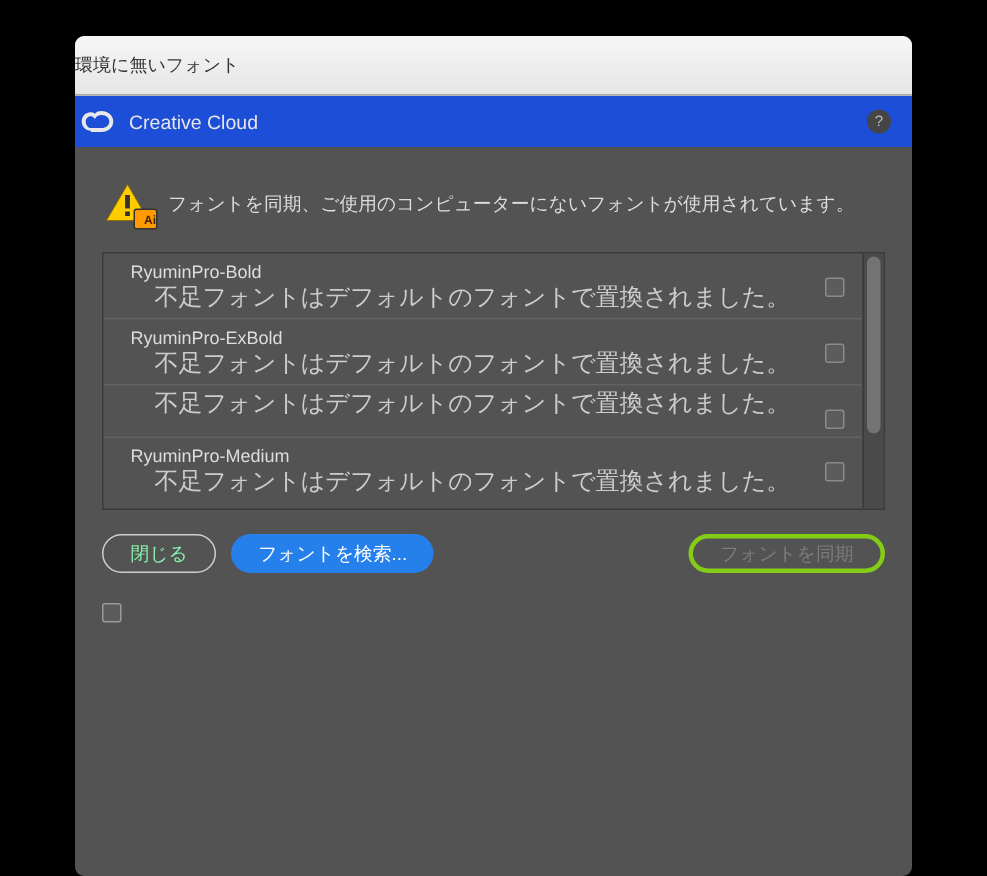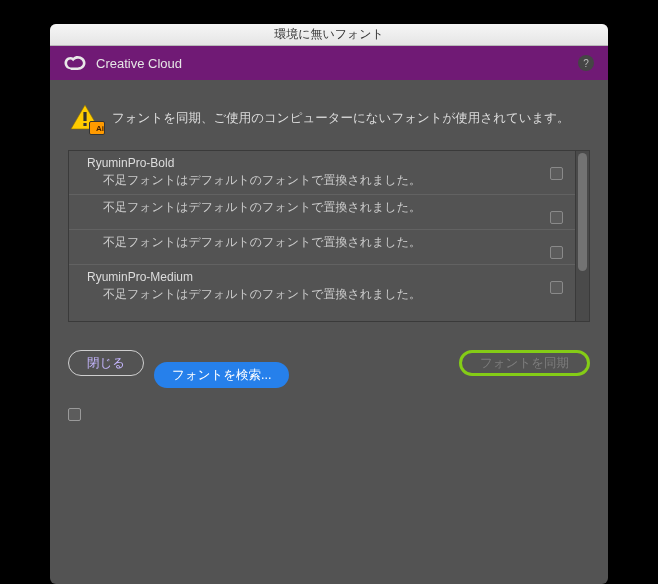--- a/index.html
+++ b/index.html
@@ -17,36 +17,35 @@
   .window {
     width: 558px;
     background: #535353;
     border-radius: 6px;
     overflow: hidden;
     box-shadow: 0 10px 40px rgba(0,0,0,0.6);
     display: flex;
     flex-direction: column;
   }
   .titlebar {
-    height: 22px;
+    height: 40px;
     background: linear-gradient(#f6f6f6, #e5e5e5);
     border-bottom: 1px solid #b8b8b8;
     display: flex;
     align-items: center;
-    justify-content: center;
     color: #333;
     font-size: 12px;
     position: relative;
   }
   .cc-bar {
     height: 34px;
-    background: #701a75;
-    display: flex;
-    align-items: center;
-    padding: 0 14px;
+    background: #1d4ed8;
+    display: flex;
+    align-items: center;
+    padding: 0 4px;
     gap: 10px;
     position: relative;
   }
   .cc-logo svg { display: block; }
   .cc-label { color: #e6e6e6; font-size: 13px; }
   .help-icon {
     position: absolute;
     right: 14px;
     width: 16px; height: 16px;
     border-radius: 50%;
@@ -99,21 +98,21 @@
   .font-item {
     border-bottom: 1px solid #626262;
     padding: 4px 8px 5px 18px;
     display: flex;
     align-items: flex-start;
     justify-content: center;
   }
   .font-item:last-child { border-bottom: none; }
   .font-text { flex: 1; }
   .font-name { color: #ddd; font-size: 12px; line-height: 17px; }
-  .font-msg { color: #ccc; font-size: 12px; line-height: 17px; padding-left: 16px; }
+  .font-msg { color: #ccc; font-size: 16px; line-height: 17px; padding-left: 16px; }
   .font-check {
     width: 13px; height: 13px;
     border: 1px solid #8a8a8a;
     border-radius: 2px;
     background: #5c5c5c;
     margin-top: 12px;
     margin-right: 4px;
     cursor: pointer;
   }
   .scrollbar {
@@ -143,26 +142,25 @@
     font-size: 12.5px;
     display: flex;
     align-items: center;
     justify-content: center;
     cursor: pointer;
     border: none;
   }
   .btn-close {
     background: transparent;
     border: 1px solid #cfcfcf;
-    color: #c4b5fd;
+    color: #86efac;
   }
   .btn-search {
     background: #2680eb;
     color: #fff;
-    margin-top: 24px;
   }
   .btn-sync {
     background: transparent;
     border: 3px solid #84cc16;
     color: #7c7c7c;
     cursor: default;
     margin-left: auto;
   }
   .bottom-opt {
     display: flex;
@@ -225,20 +223,21 @@
         <div class="font-item">
           <div class="font-text">
             <div class="font-name">RyuminPro-Bold</div>
             <div class="font-msg">不足フォントはデフォルトのフォントで置換されました。</div>
           </div>
           <div class="font-check"></div>
         </div>
 
         <div class="font-item">
           <div class="font-text">
+            <div class="font-name">RyuminPro-ExBold</div>
             <div class="font-msg">不足フォントはデフォルトのフォントで置換されました。</div>
           </div>
           <div class="font-check"></div>
         </div>
 
         <div class="font-item">
           <div class="font-text">
             <div class="font-msg">不足フォントはデフォルトのフォントで置換されました。</div>
           </div>
           <div class="font-check"></div>

